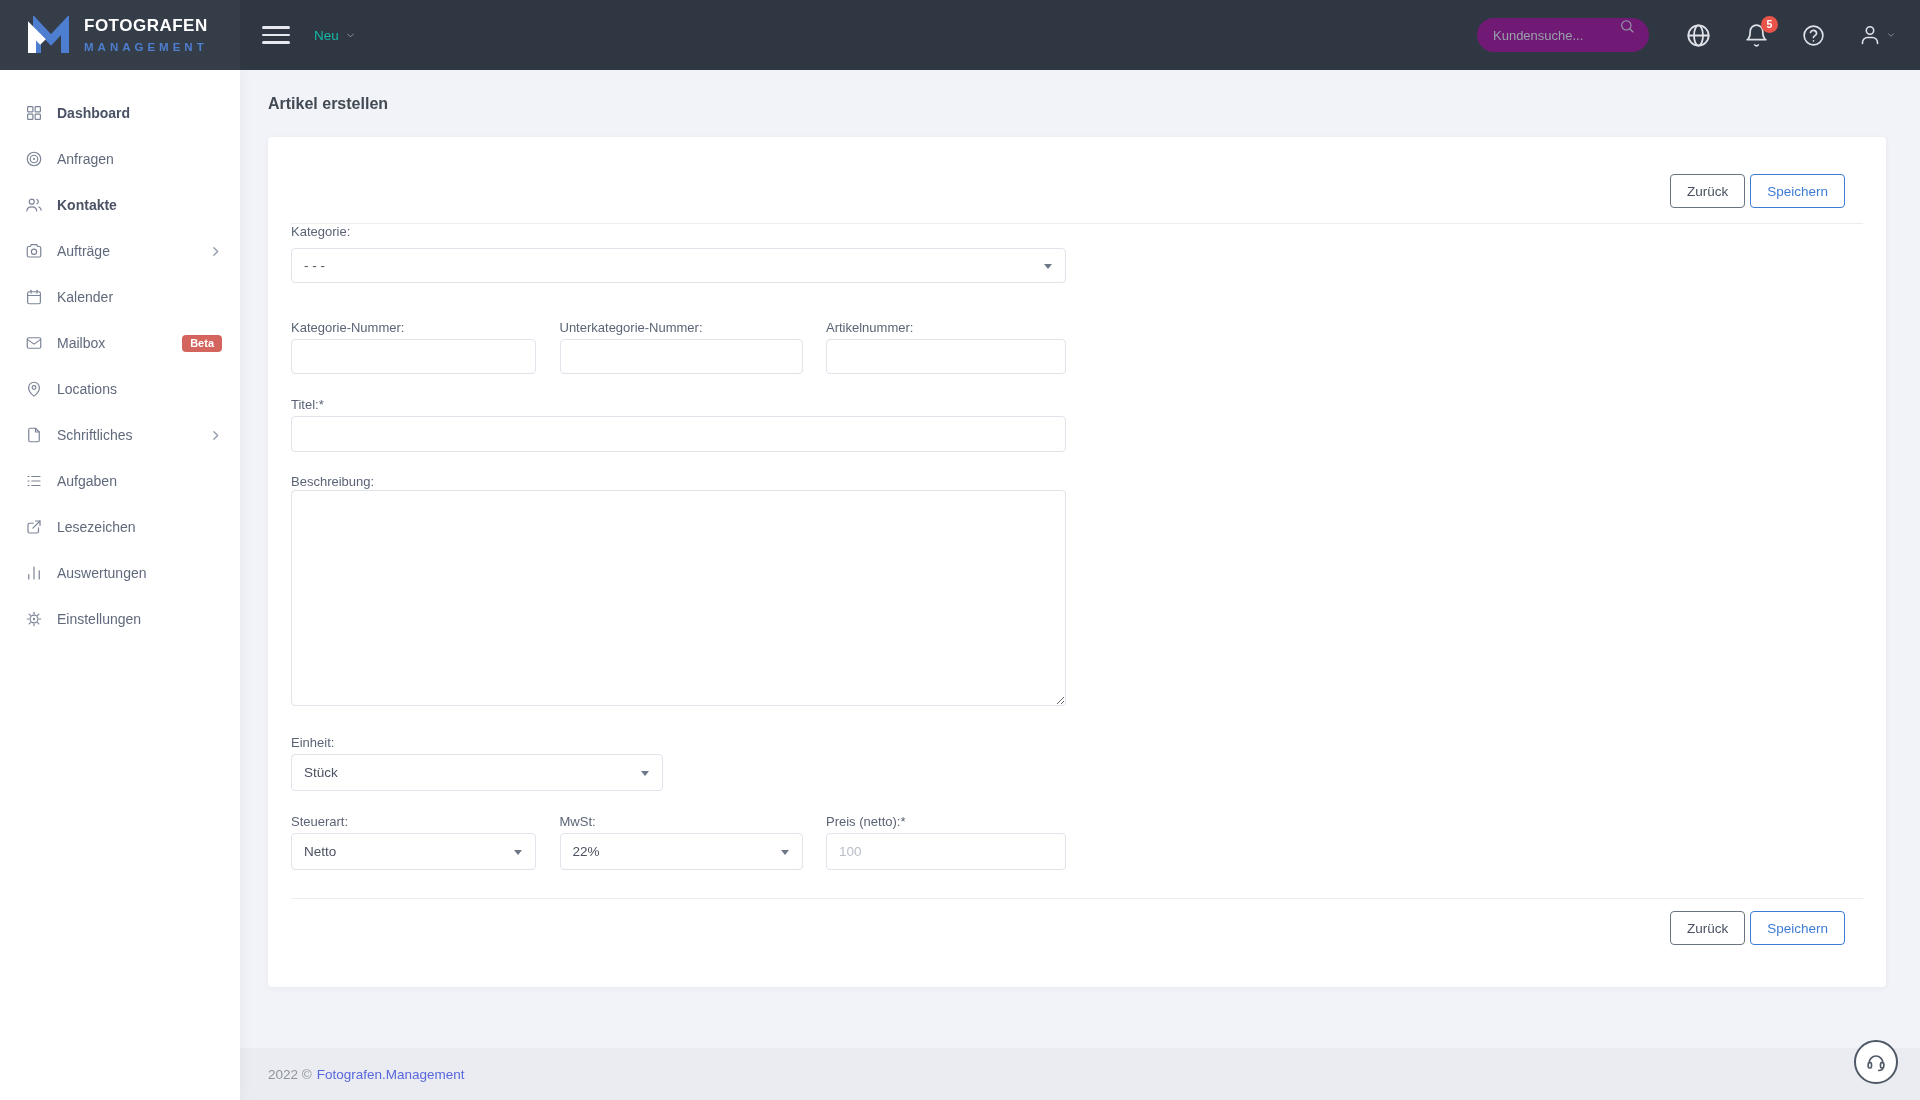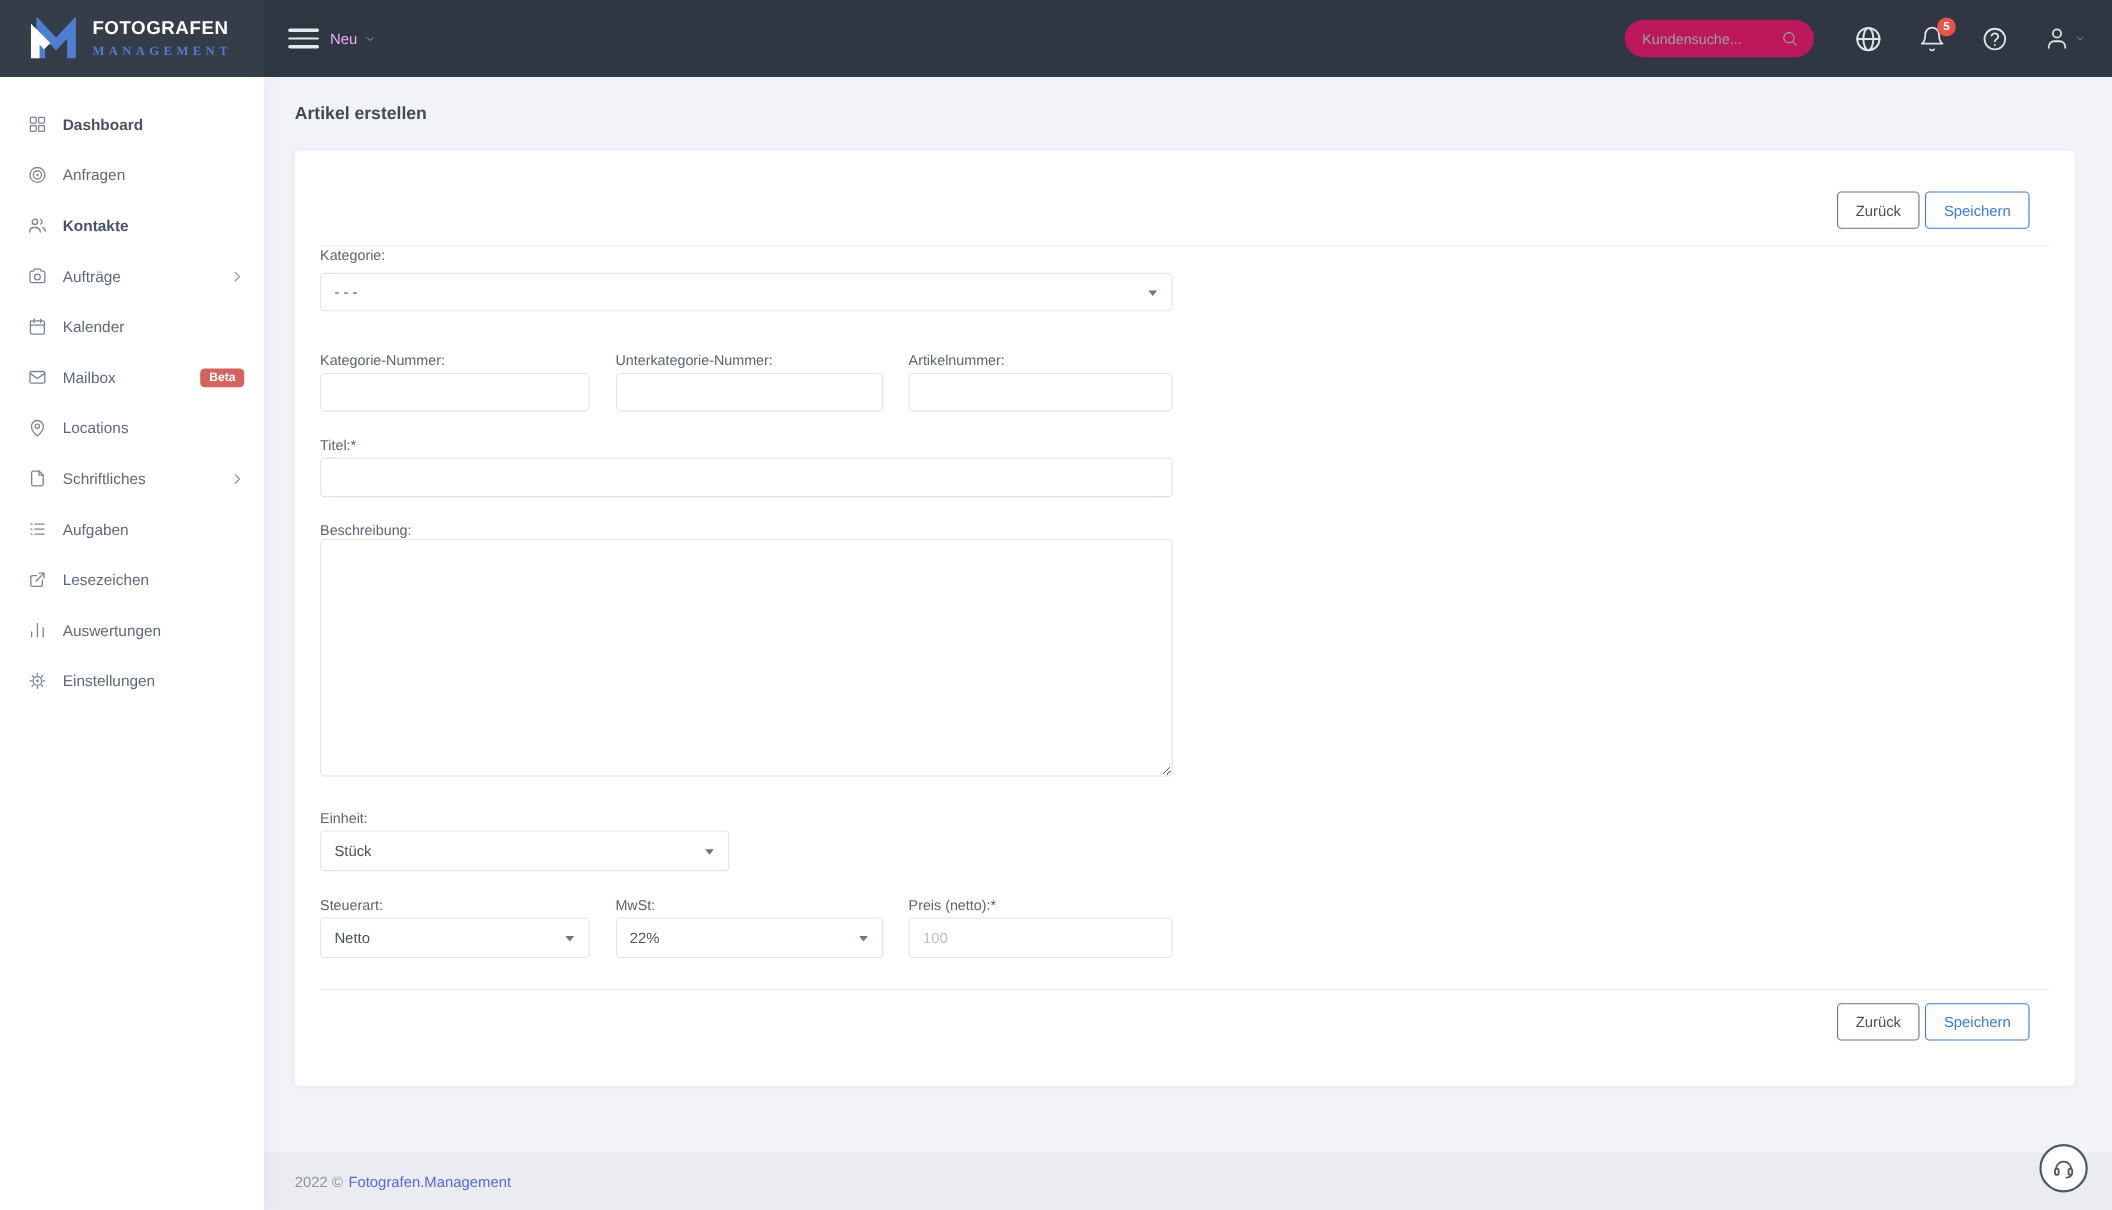--- a/index.html
+++ b/index.html
@@ -5,27 +5,27 @@
   * { margin:0; padding:0; box-sizing:border-box; }
   html,body { width:1920px; height:1100px; overflow:hidden; font-family:"Liberation Sans", sans-serif; }
   body { background:#f2f3f8; }
 
   
   .header { position:absolute; left:0; top:0; width:1920px; height:70px; background:#2f3742; z-index:30; display:flex; align-items:stretch; }
   .brand { width:240px; background:#353d49; display:flex; align-items:center; padding-left:28px; flex:none; }
   .brand-mark { width:46px; height:38px; flex:none; }
   .brand-text { margin-left:10px; line-height:1; }
   .brand-l1 { color:#ffffff; font-size:17px; font-weight:800; letter-spacing:0.5px; }
-  .brand-l2 { color:#4e7ecf; font-size:11.5px; font-weight:700; letter-spacing:4px; margin-top:8px;font-family:Liberation Serif, serif; }
+  .brand-l2 { color:#4e7ecf; font-size:11.5px; font-weight:700; letter-spacing:4px; margin-top:8px; }
   .h-left { display:flex; align-items:center; }
   .burger { margin-left:22px; width:30px; height:30px; display:flex; flex-direction:column; justify-content:center; gap:5px; cursor:pointer; }
   .burger span { display:block; width:28px; height:2.5px; background:#e6e9ed; border-radius:2px; }
-  .neu { margin-left:8px; display:flex; align-items:center; gap:6px; color:#f0abfc; font-size:13.5px; font-weight:500; cursor:pointer; }
+  .neu { margin-left:22px; display:flex; align-items:center; gap:6px; color:#14b8a6; font-size:13.5px; font-weight:500; cursor:pointer; }
   .h-right { margin-left:auto; display:flex; align-items:center; padding-right:24px; }
-  .search-pill { width:172px; height:34px; background:#be185d; border-radius:17px; display:flex; align-items:center; padding:0 14px 0 16px; }
+  .search-pill { width:172px; height:34px; background:#701a75; border-radius:17px; display:flex; padding:0 14px 0 16px; }
   .search-pill input { flex:1; background:transparent; border:none; outline:none; color:#cfd3da; font-size:13px; font-family:inherit; width:110px; }
   .search-pill input::placeholder { color:#99a0ab; }
   .h-ico { color:#dfe2e8; display:flex; align-items:center; justify-content:center; cursor:pointer; }
   .ml36 { margin-left:36px; } .ml32 { margin-left:32px; }
   .bell-wrap { position:relative; }
   .badge5 { position:absolute; top:-7px; right:-9px; min-width:17px; height:17px; background:#e8534a; border-radius:9px; color:#fff; font-size:10.5px; font-weight:700; display:flex; align-items:center; justify-content:center; padding:0 4px; }
   .user-wrap { display:flex; align-items:center; gap:4px; }
 
   
   .sidebar { position:absolute; left:0; top:70px; width:240px; height:1030px; background:#ffffff; box-shadow:0 0 14px rgba(40,50,70,0.06); z-index:20; padding-top:20px; }

